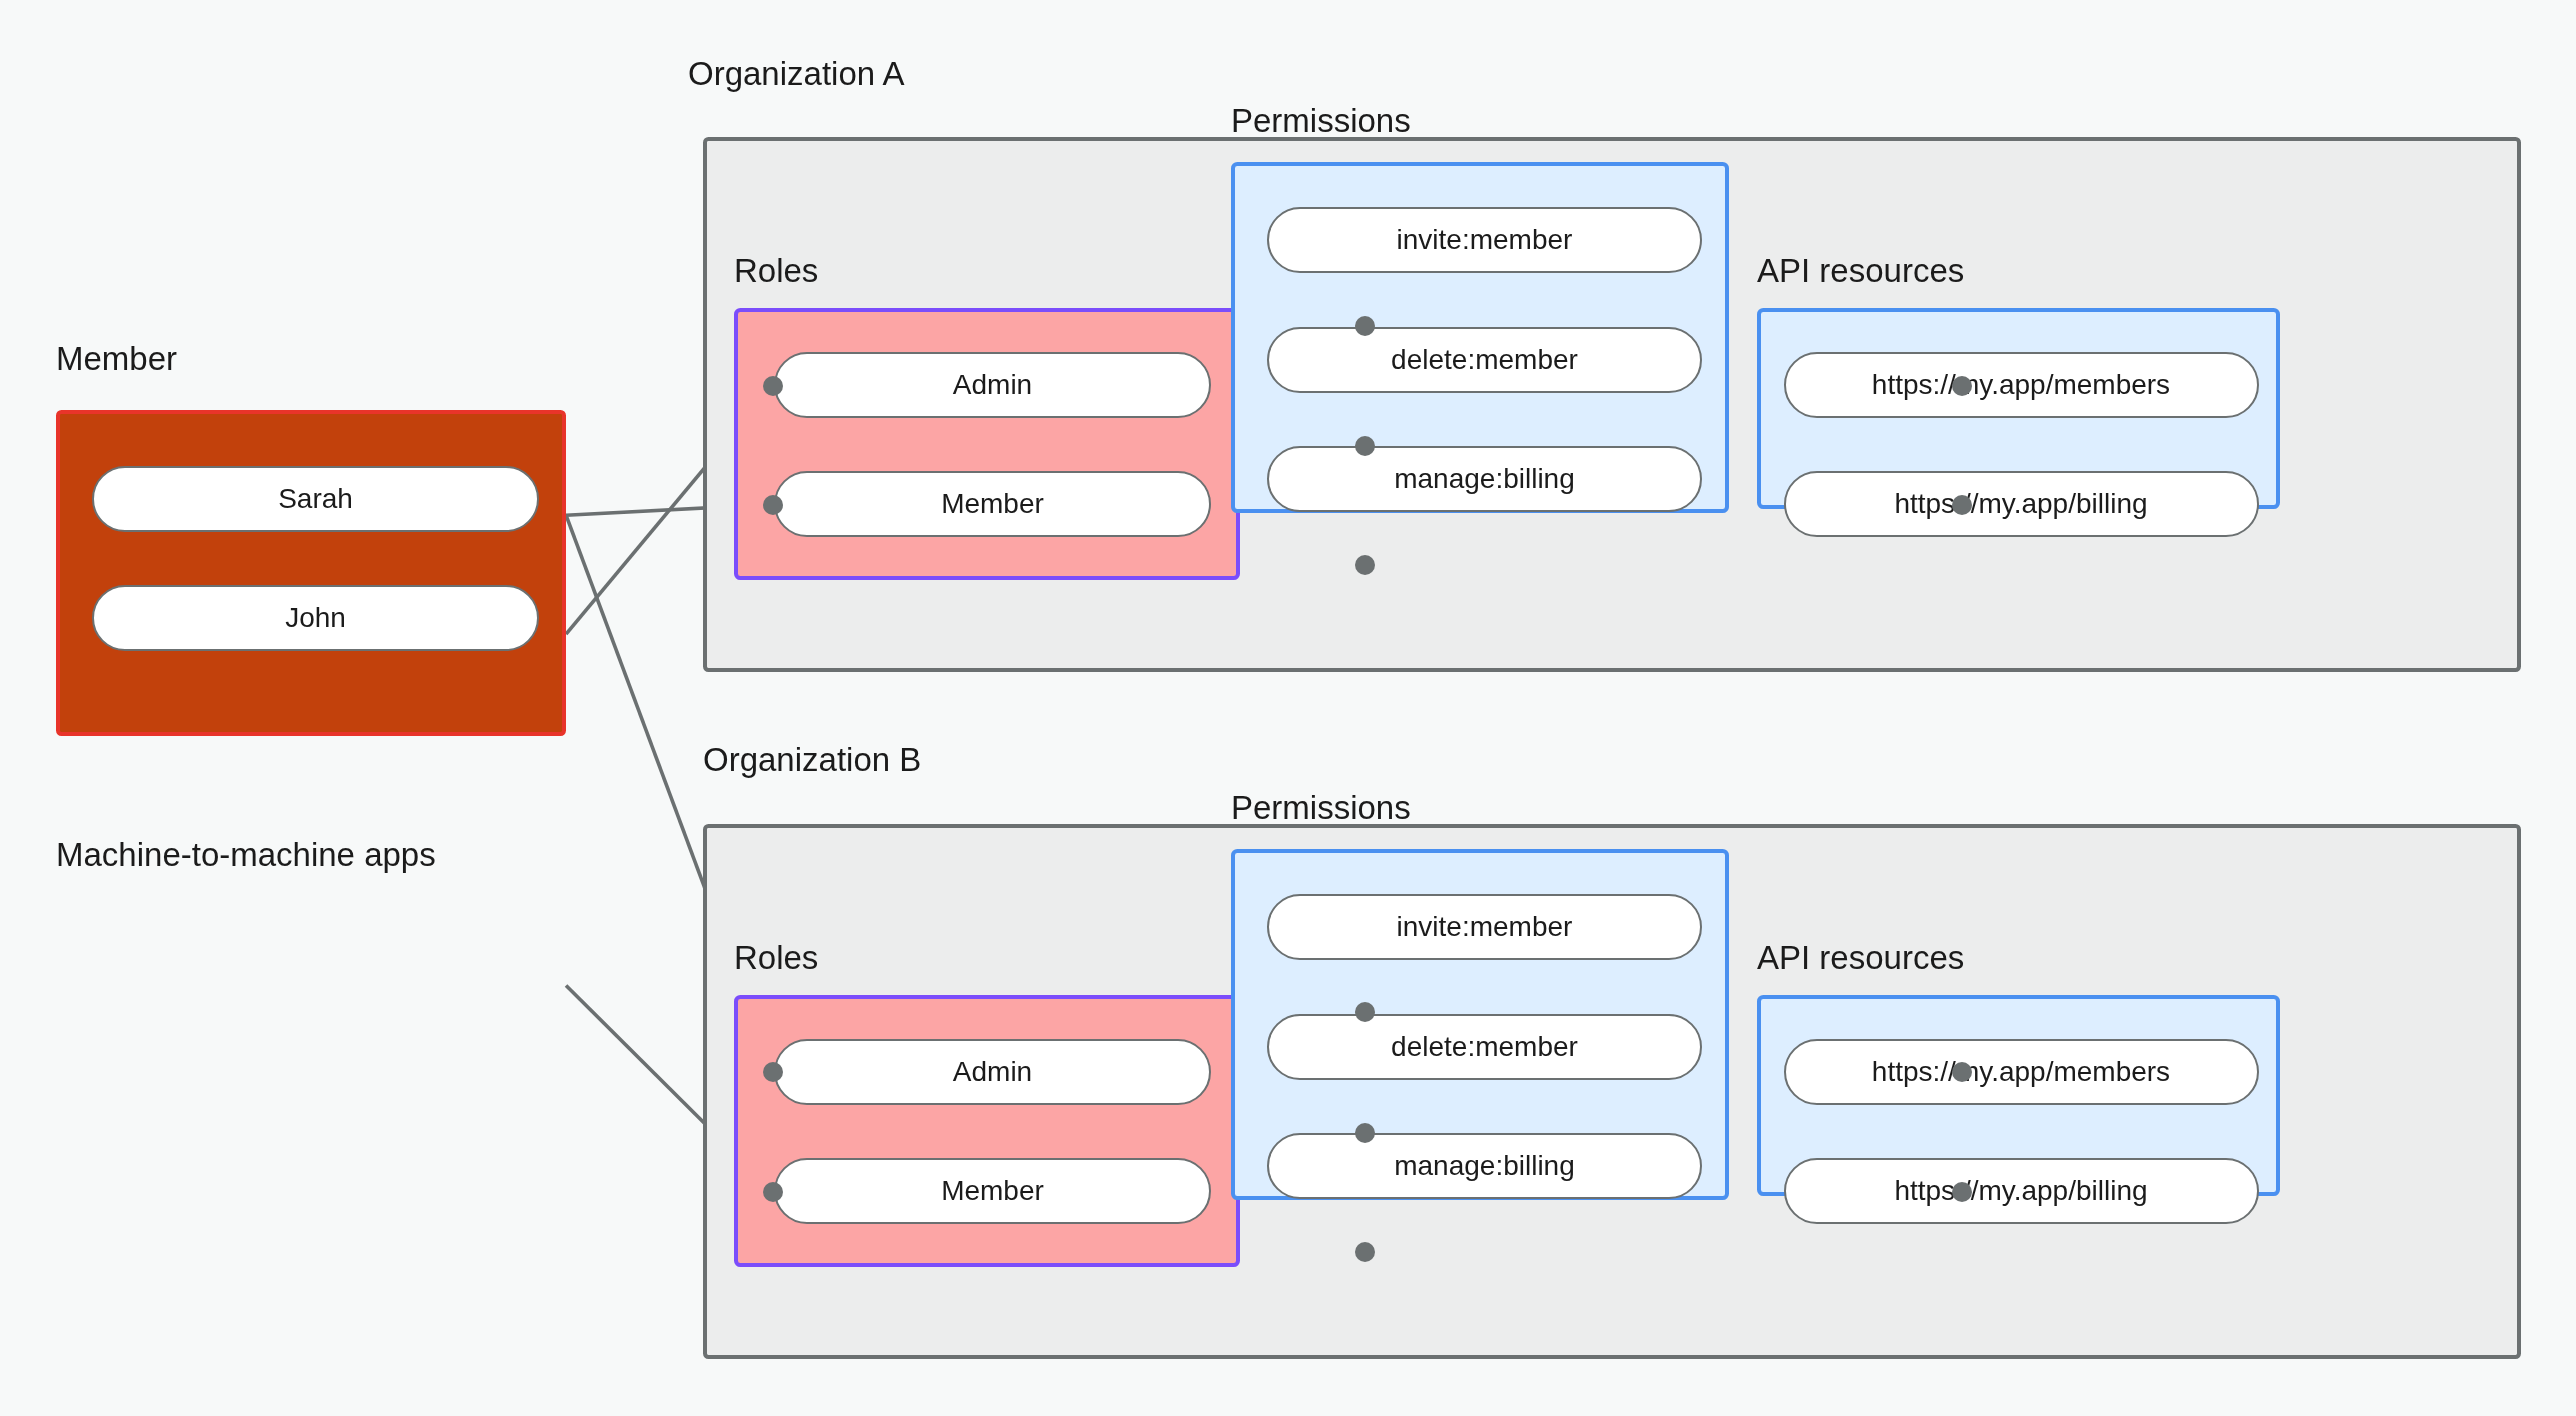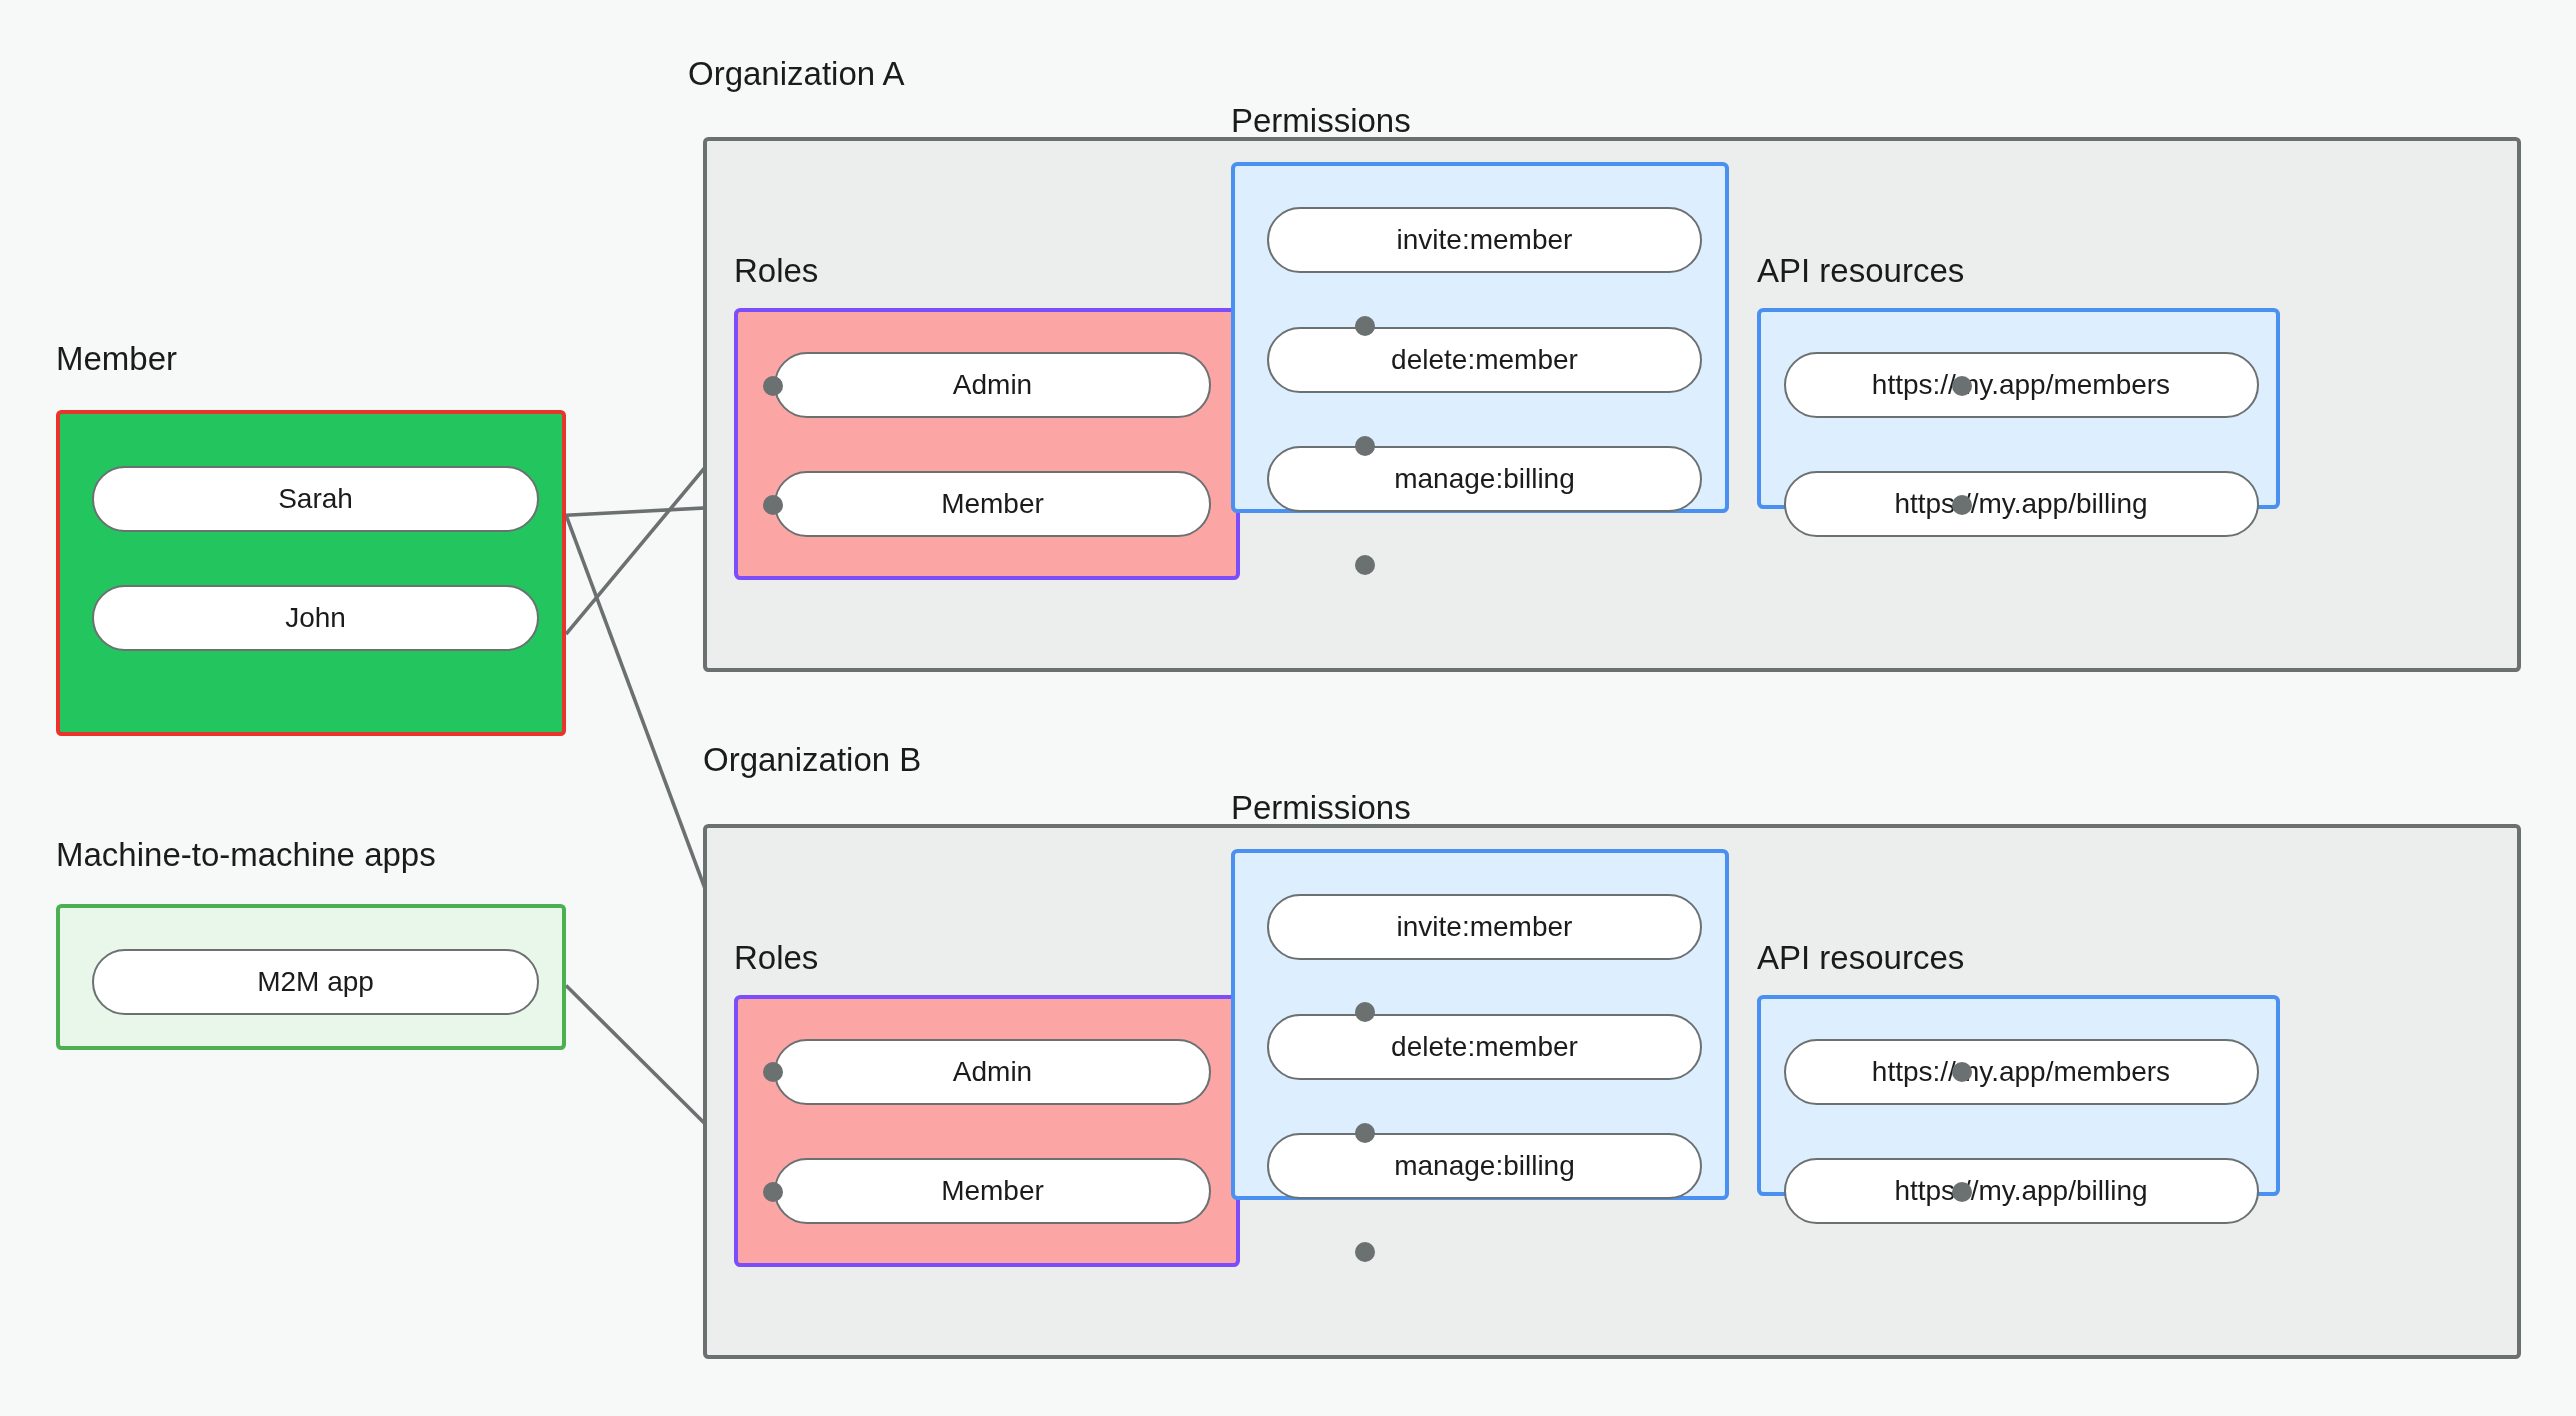--- a/index.html
+++ b/index.html
@@ -36,21 +36,21 @@
 
   .org-box {
     position: absolute;
     background: #eceded;
     border: 4.5px solid #6b7071;
     border-radius: 5.4px;
     z-index: 2;
   }
   .users-box {
     position: absolute;
-    background: #22c55e;
+    background: #c2410c;
     border: 4.5px solid #e8342a;
     border-radius: 5.4px;
     z-index: 3;
   }
   .m2m-box {
     position: absolute;
     background: #e9f6ea;
     border: 4.5px solid #4caf52;
     border-radius: 5.4px;
     z-index: 3;
@@ -138,23 +138,20 @@
 
   <div class="group-label" style="left:56px; top:342px;">Member</div>
 
   <div class="users-box" style="left:56px; top:410px; width:510px; height:326px;">
     <div class="pill" style="left:32px; top:52px; width:447px; height:66px;">Sarah</div>
     <div class="pill" style="left:32px; top:171px; width:447px; height:66px;">John</div>
   </div>
 
   <div class="group-label" style="left:56px; top:838px;">Machine-to-machine apps</div>
 
-  <div class="m2m-box" style="left:56px; top:904px; width:510px; height:146px;">
-    <div class="pill" style="left:32px; top:41px; width:447px; height:66px;">M2M app</div>
-  </div>
 
   <div class="group-label" style="left:688px; top:57px;">Organization A</div>
 
   <div class="org-box" style="left:703px; top:137px; width:1818px; height:535px;">
 
     <div class="group-label" style="left:27px; top:113px;">Roles</div>
 
     <div class="roles-box" style="left:27px; top:167px; width:506px; height:272px;">
       <div class="pill" style="left:36px; top:40px; width:437px; height:66px;">Admin</div>
       <div class="pill" style="left:36px; top:159px; width:437px; height:66px;">Member</div>

